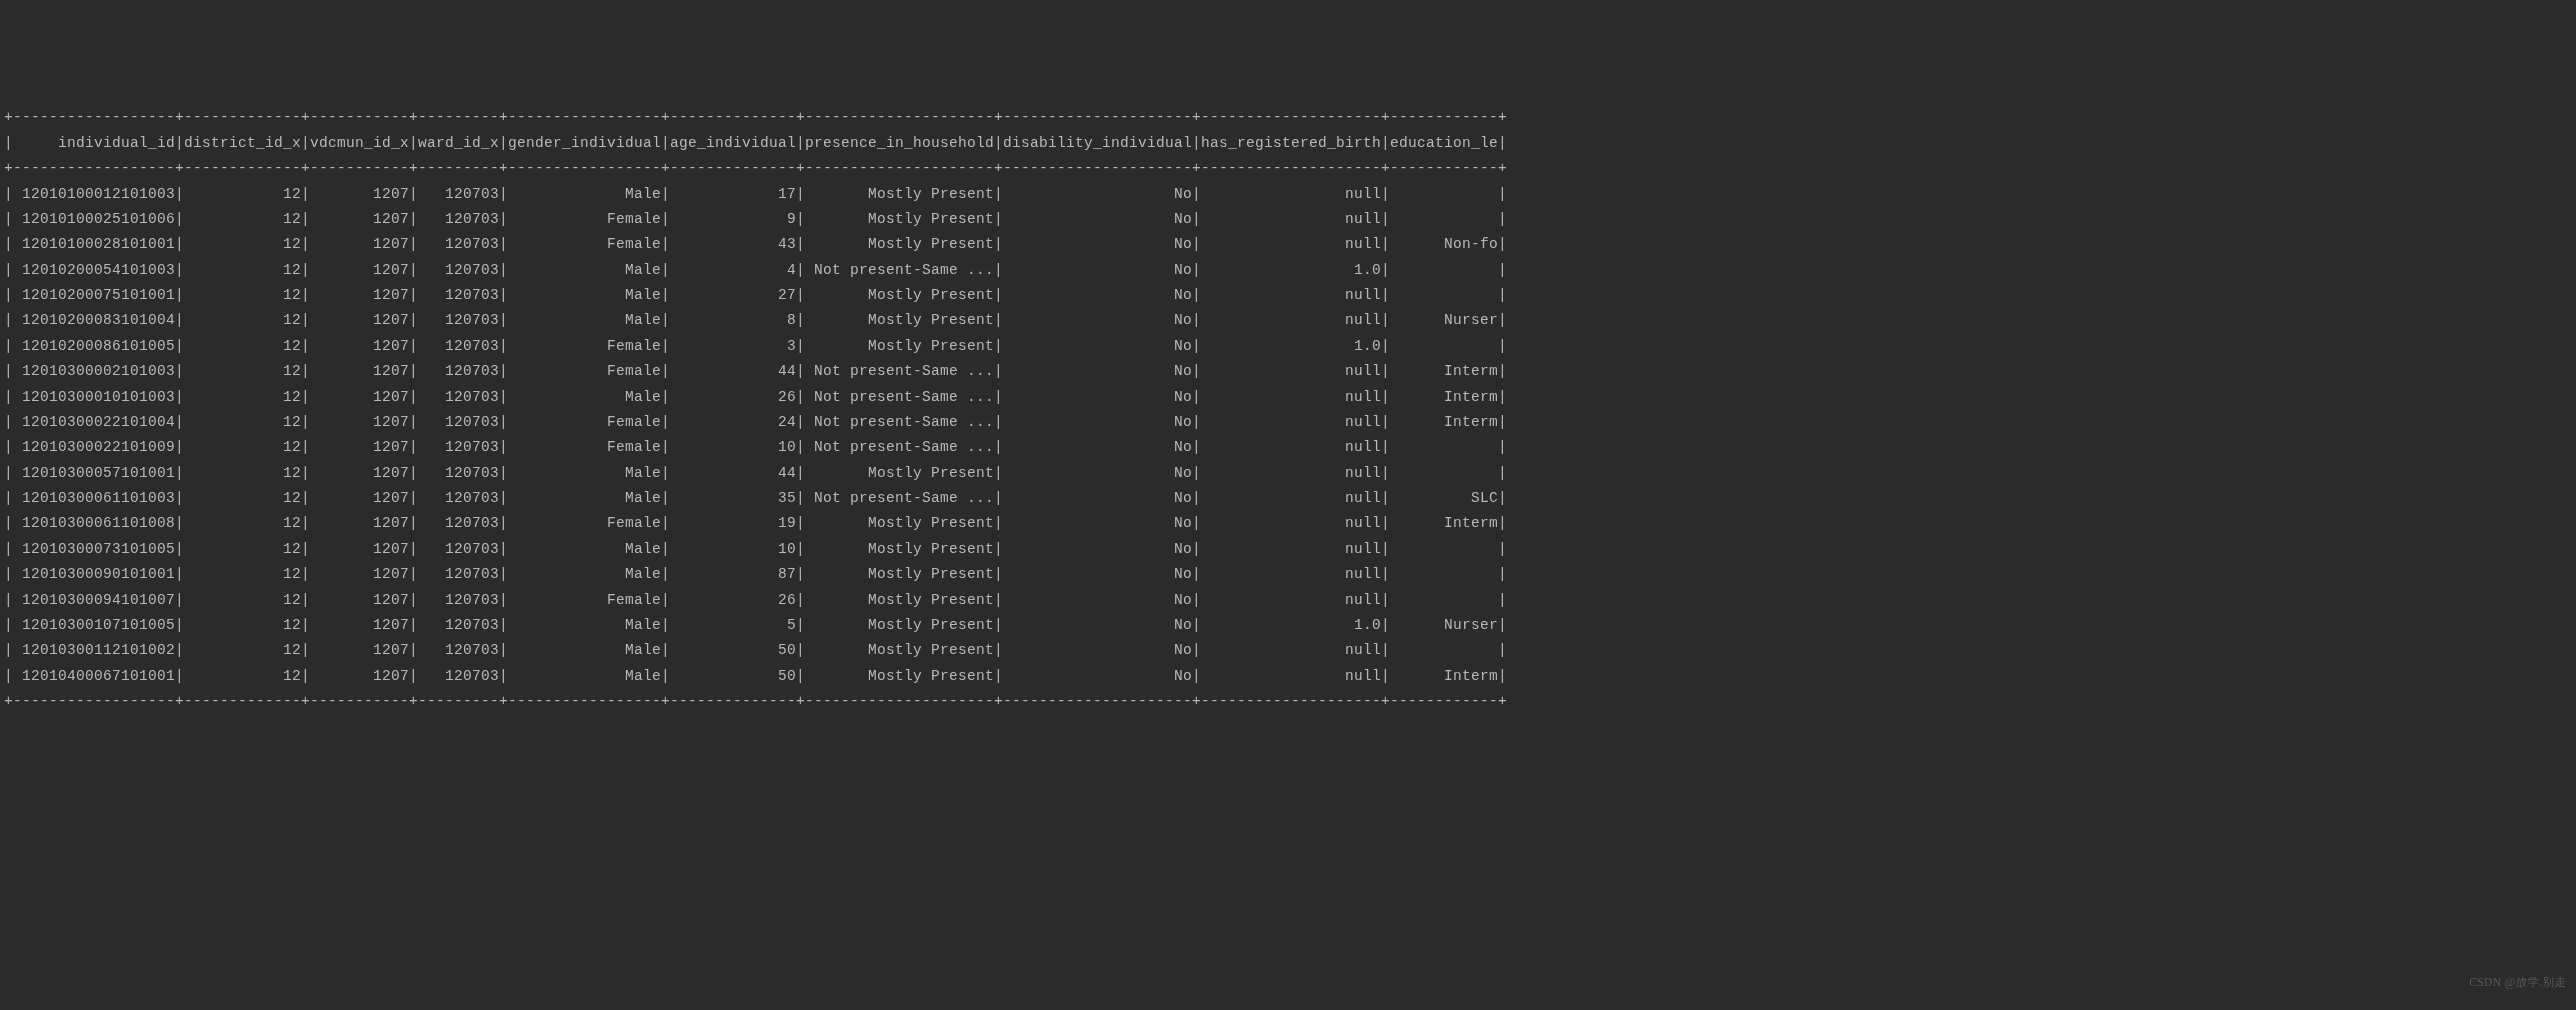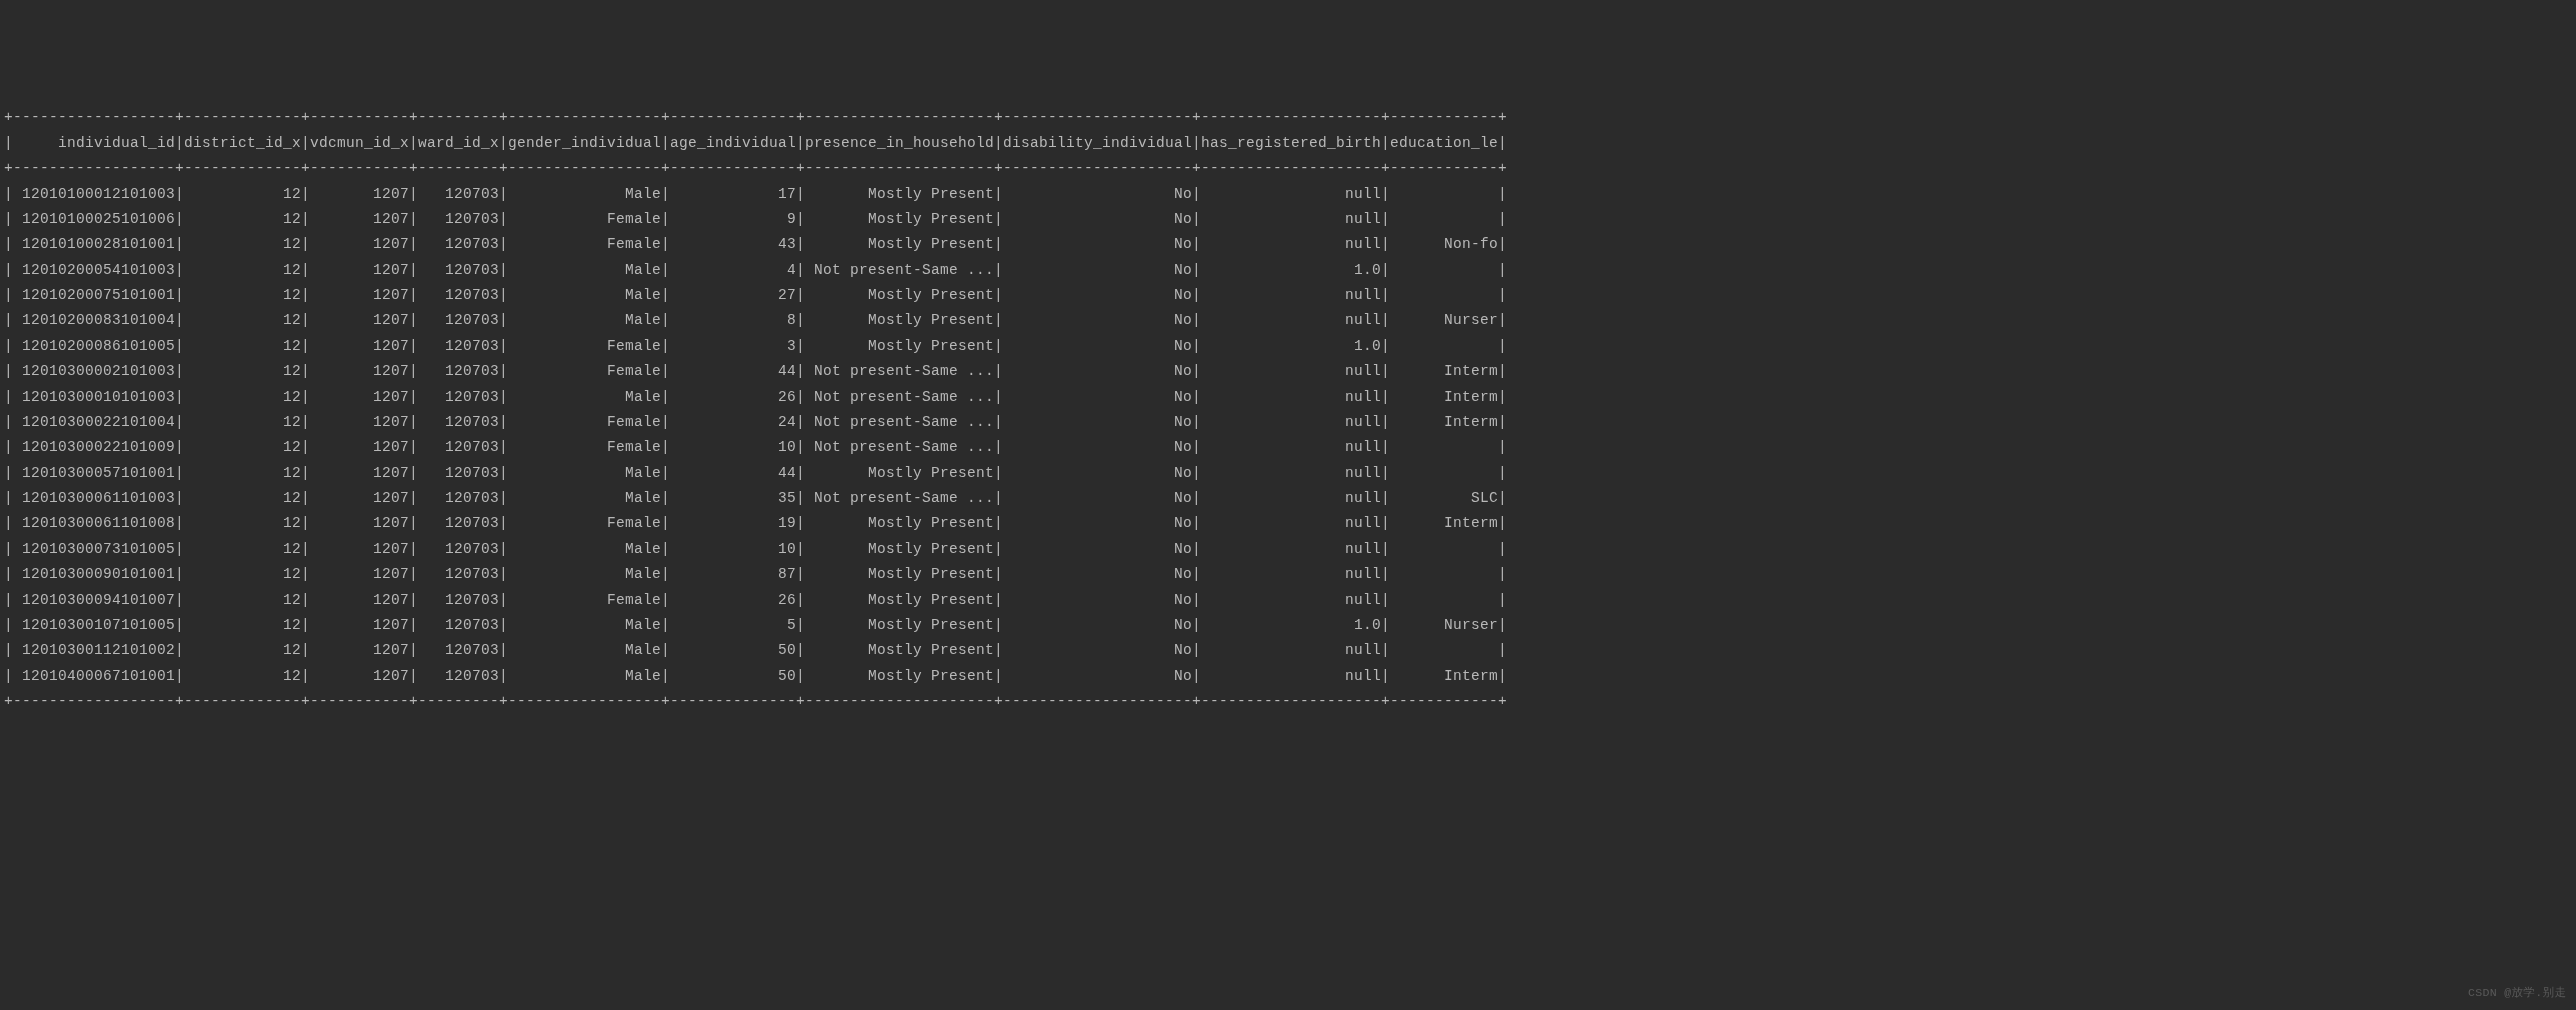--- a/index.html
+++ b/index.html
@@ -12,25 +12,25 @@
     padding: 3.9px;
     white-space: pre;
     overflow: hidden;
     letter-spacing: 0.3px;
   }
   .table-container {
     white-space: pre;
   }
   .watermark {
     position: fixed;
-    bottom: 7px;
+    bottom: 17px;
     right: 9.7px;
     font-size: 11.6px;
     color: #5a5a5a;
-    font-family: Liberation Mono, monospace;
+    font-family: Liberation Serif, serif;
   }
 </style>
 </head>
 <body>
 
 
 
 <div class="table-container" id="output">+------------------+-------------+-----------+---------+-----------------+--------------+---------------------+---------------------+--------------------+------------+
 |     individual_id|district_id_x|vdcmun_id_x|ward_id_x|gender_individual|age_individual|presence_in_household|disability_individual|has_registered_birth|education_le|
 +------------------+-------------+-----------+---------+-----------------+--------------+---------------------+---------------------+--------------------+------------+

